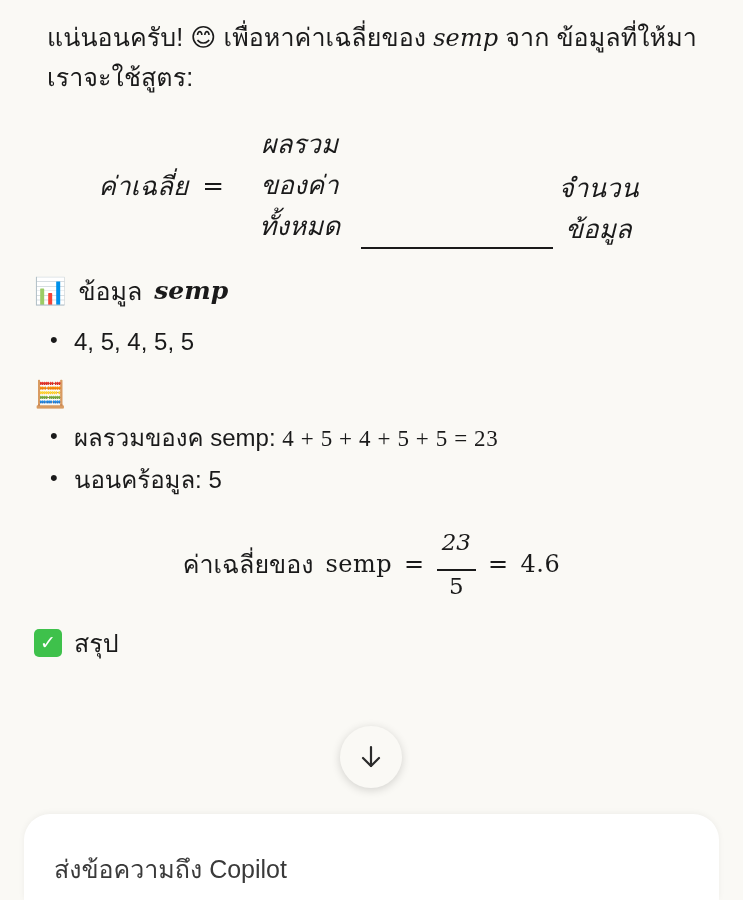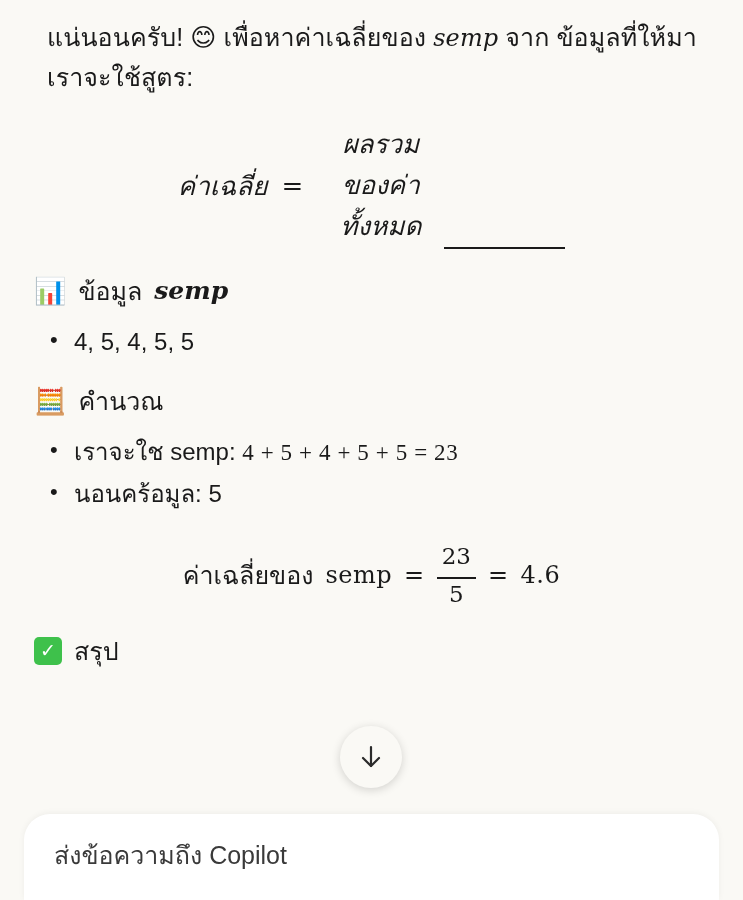--- a/index.html
+++ b/index.html
@@ -140,21 +140,21 @@
     font-size: 24px;
     letter-spacing: 0.5px;
   }
   .frac-sm {
     display: inline-flex;
     flex-direction: column;
     align-items: center;
     font-family: "DejaVu Serif", serif;
     font-size: 23px;
   }
-  .frac-sm .num { padding: 0 5px 8px 5px; }
+  .frac-sm .num { padding: 0 5px 14px 5px; font-style: italic; }
   .frac-sm .bar { width: 100%; height: 2px; background: #1a1a1a; }
   .frac-sm .den { padding: 2px 5px 0 5px; }
 
   
   .summary-head {
     display: flex;
     align-items: center;
     gap: 12px;
     margin: 10px 0 14px 0;
     font-size: 25px;
@@ -207,21 +207,21 @@
     bottom: 0;
     height: 86px;
     background: #ffffff;
     border-radius: 26px 26px 0 0;
     box-shadow: 0 -1px 6px rgba(0,0,0,0.05);
     z-index: 5;
   }
   .composer-input {
     position: absolute;
     left: 28px;
-    top: 26px;
+    top: 40px;
     font-size: 25px;
     color: #4d7c0f;
     background: transparent;
     border: none;
     outline: none;
     width: 80%;
     font-family: "Liberation Sans", sans-serif;
   }
   .composer-input::placeholder {
     color: #3a3a3a;
@@ -244,40 +244,40 @@
       <span>ข้อมูลที่ให้มา เราจะใช้สูตร:</span>
     </div>
 
     <div class="formula-block">
       <div class="formula-inner">
         <span>ค่าเฉลี่ย</span>
         <span class="eq-sign">=</span>
         <span class="frac">
           <span class="num">ผลรวมของค่าทั้งหมด</span>
           <span class="bar"></span>
+          <span class="den">จำนวนข้อมูล</span>
         </span>
       </div>
     </div>
 
     <div class="section-head">
       <span class="ic">📊</span>
       <span>ข้อมูล</span>
       <span class="bolditalic">semp</span>
     </div>
     <ul class="bullets">
       <li>4, 5, 4, 5, 5</li>
     </ul>
 
     <div class="section-head">
       <span class="ic">🧮</span>
-      <span>คำนวณ</span>
     </div>
     <ul class="bullets">
       <li>
-        <span>เราจะใช</span>
+        <span>ผลรวมของค</span>
         <span class="ital">semp</span><span>:</span>
         <span class="mathtext">4 + 5 + 4 + 5 + 5 = 23</span>
       </li>
       <li>
         <span>นอนคร้อมูล:</span>
         <span>5</span>
       </li>
     </ul>
 
     <div class="result-block">

